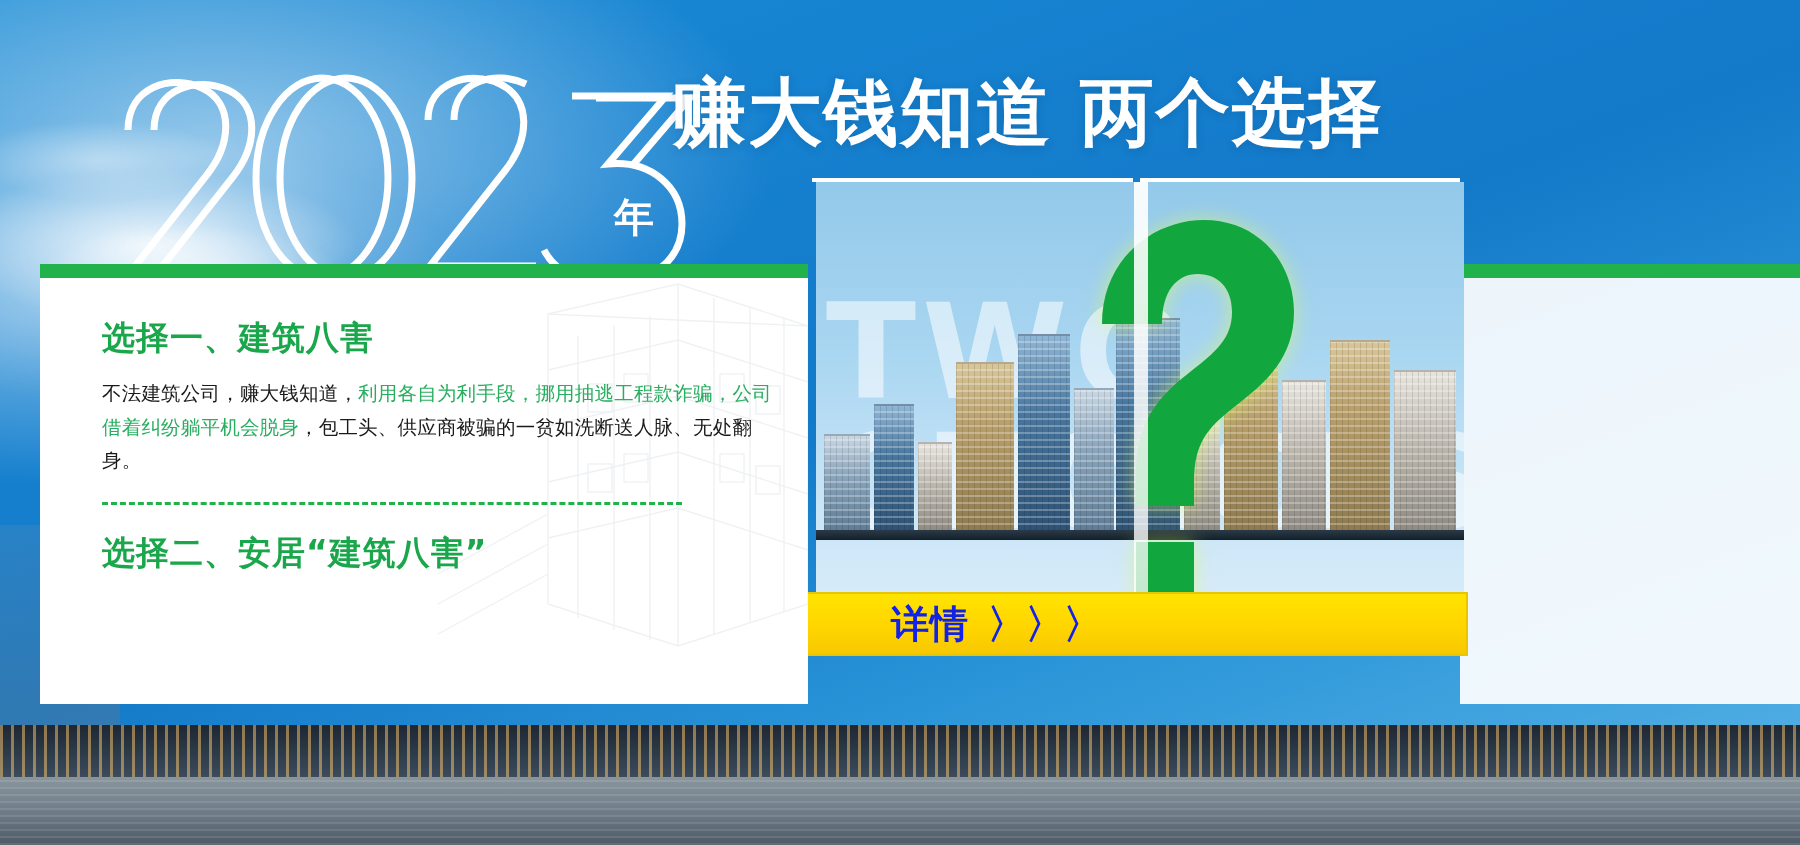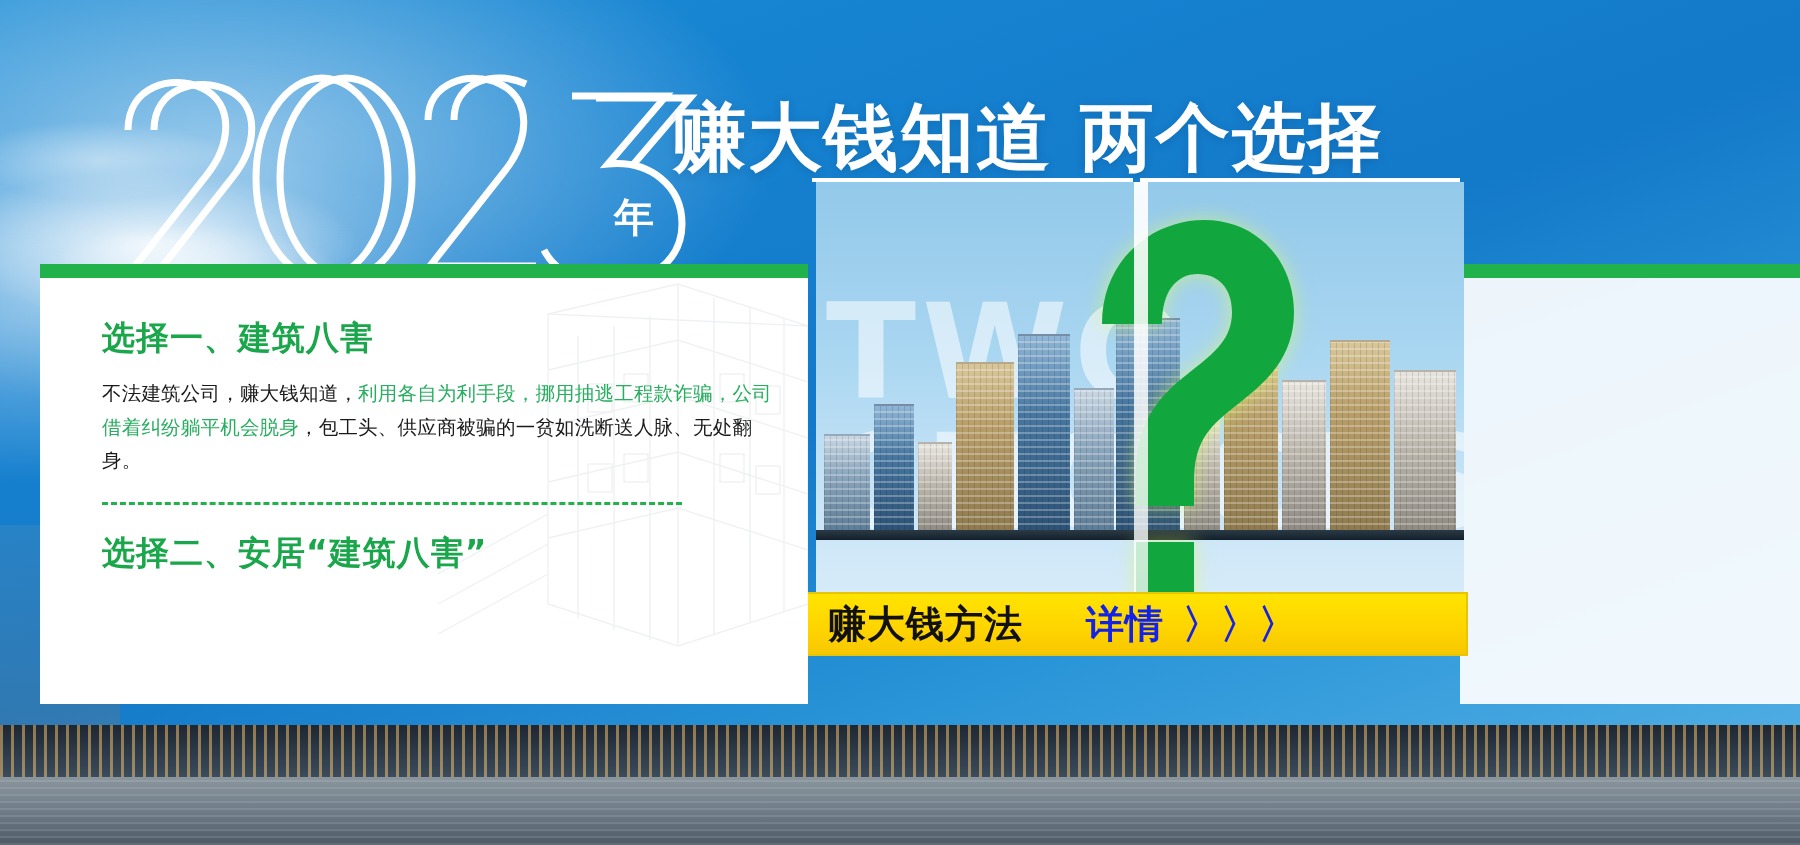--- a/index.html
+++ b/index.html
@@ -57,21 +57,21 @@
   
   .year-wrap{position:absolute;left:110px;top:58px;width:620px;height:235px;}
   .year-svg{width:100%;height:100%;display:block;}
   .year-suffix{
     position:absolute;left:614px;top:190px;
     color:#ffffff;font-size:40px;font-weight:700;letter-spacing:0;
   }
 
   
   .headline{
-    position:absolute;left:672px;top:89px;
+    position:absolute;left:672px;top:64px;
     color:#ffffff;font-size:74px;font-weight:700;letter-spacing:2px;
     white-space:nowrap;
     text-shadow:0 2px 10px rgba(0,40,80,.18);
   }
 
   
   .rule-left{position:absolute;left:812px;top:178px;width:318px;height:4px;background:#ffffff;}
   .rule-right{position:absolute;left:1140px;top:178px;width:320px;height:4px;background:#ffffff;}
   .rule-vert{position:absolute;left:1130px;top:178px;width:3px;height:465px;background:rgba(255,255,255,.95);}
 
@@ -248,21 +248,20 @@
     <div class="qmark">
       <svg width="240" height="430" viewBox="0 0 240 430" aria-hidden="true">
         <path d="M40 118 C40 52, 92 14, 142 14 C196 14, 232 56, 232 106 C232 158, 196 182, 166 206 C140 227, 132 244, 132 278 L132 300 L74 300 L74 268 C74 218, 94 192, 128 166 C154 146, 170 132, 170 106 C170 82, 156 68, 136 68 C114 68, 100 86, 100 118 Z" fill="#12a63e"></path>
         <rect x="74" y="336" width="58" height="62" fill="#12a63e"></rect>
       </svg>
     </div>
     <div class="slit"></div>
   </div>
 
   <div class="cta">
-    <span class="cta-main">赚大钱方法</span>
     <span class="cta-detail">详情</span>
     <span class="cta-arrows">〉〉〉</span>
   </div>
 
   <div class="card">
     <div class="card-top"></div>
 
     <svg class="blueprint" viewBox="0 0 420 430" aria-hidden="true">
       <g fill="none" stroke="#dfe4e8" stroke-width="1.4">
         <path d="M120 40 L250 10 L380 52 L380 330 L250 372 L120 330 Z"></path>

